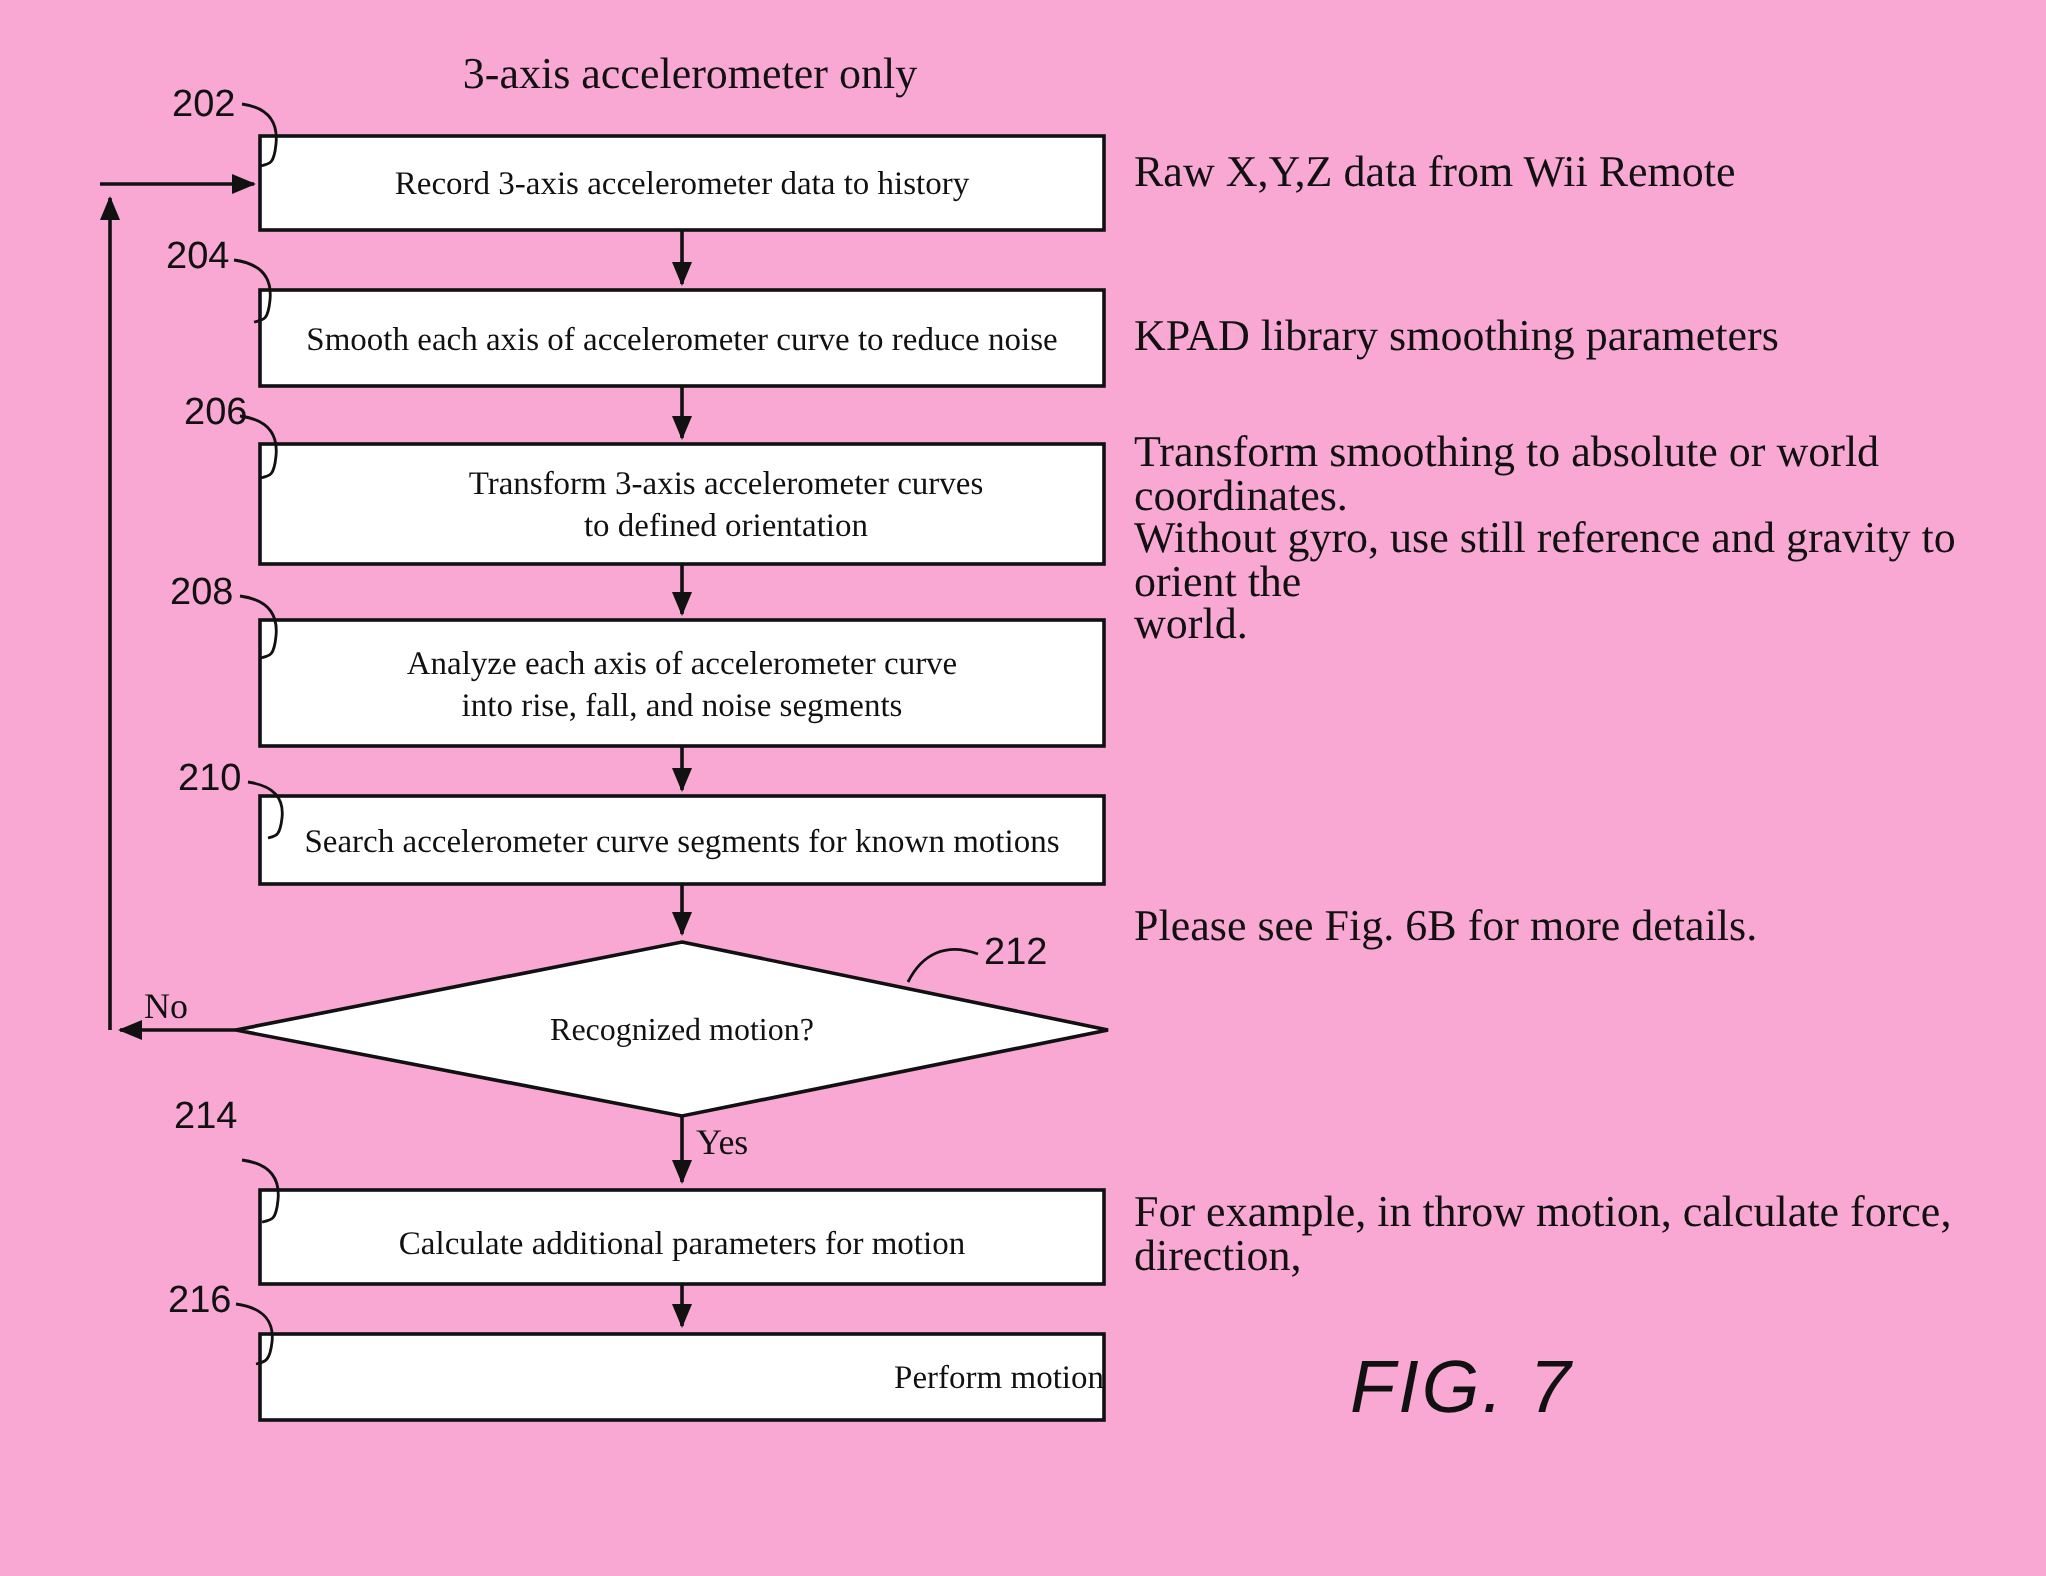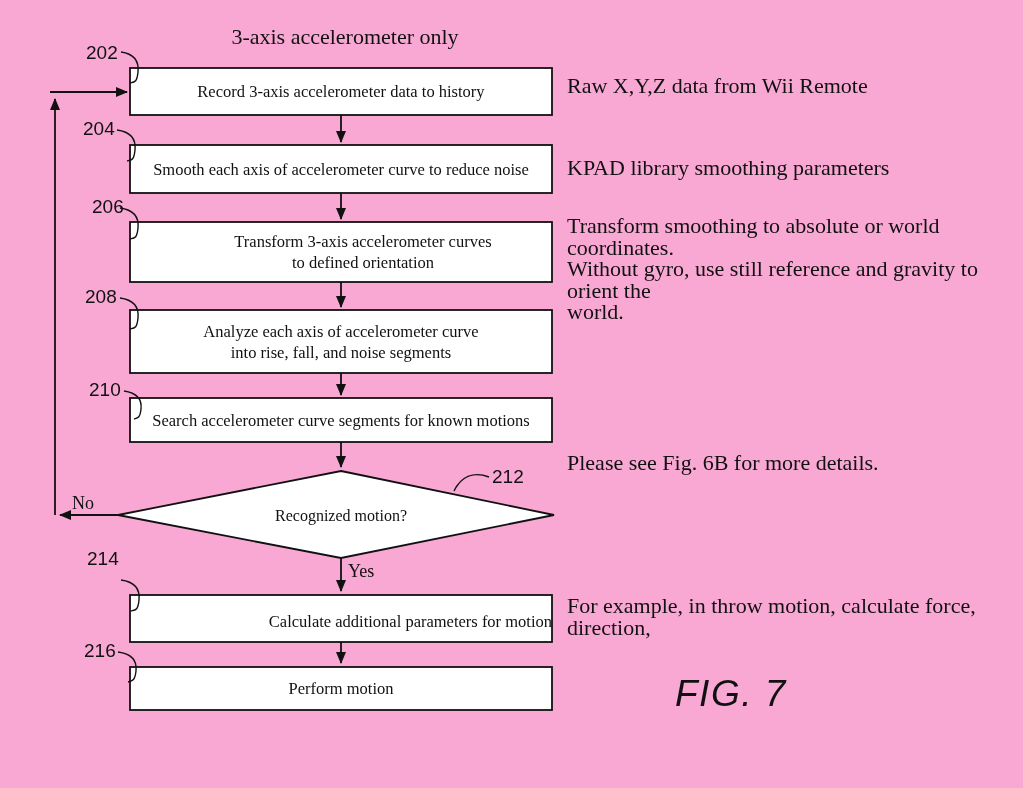--- a/index.html
+++ b/index.html
@@ -94,24 +94,24 @@
     <div>Transform 3-axis accelerometer curves</div>
     <div>to defined orientation</div>
   </div>
   <div class="abs box-label" style="left:130px;top:310px;width:422px;height:63px;">
     <div>Analyze each axis of accelerometer curve</div>
     <div>into rise, fall, and noise segments</div>
   </div>
   <div class="abs box-label" style="left:130px;top:398px;width:422px;height:44px;">
     <div>Search accelerometer curve segments for known motions</div>
   </div>
-  <div class="abs box-label" style="left:130px;top:595px;width:422px;height:52px;align-items:flex-end;">
+  <div class="abs box-label" style="left:130px;top:595px;width:422px;height:52px;">
     <div>Calculate additional parameters for motion</div>
   </div>
-  <div class="abs box-label" style="left:130px;top:667px;width:422px;height:43px;">
+  <div class="abs box-label" style="left:130px;top:667px;width:422px;height:43px;align-items:flex-end;">
     <div>Perform motion</div>
   </div>
 
   <div class="abs box-label" style="left:231px;top:501px;width:220px;height:28px;font-size:16px;">Recognized motion?</div>
 
   <div class="abs branch-label" style="left:72px;top:493px;">No</div>
   <div class="abs branch-label" style="left:348px;top:561px;">Yes</div>
 
   <div class="abs ref-num" style="left:86px;top:42px;">202</div>
   <div class="abs ref-num" style="left:83px;top:118px;">204</div>

